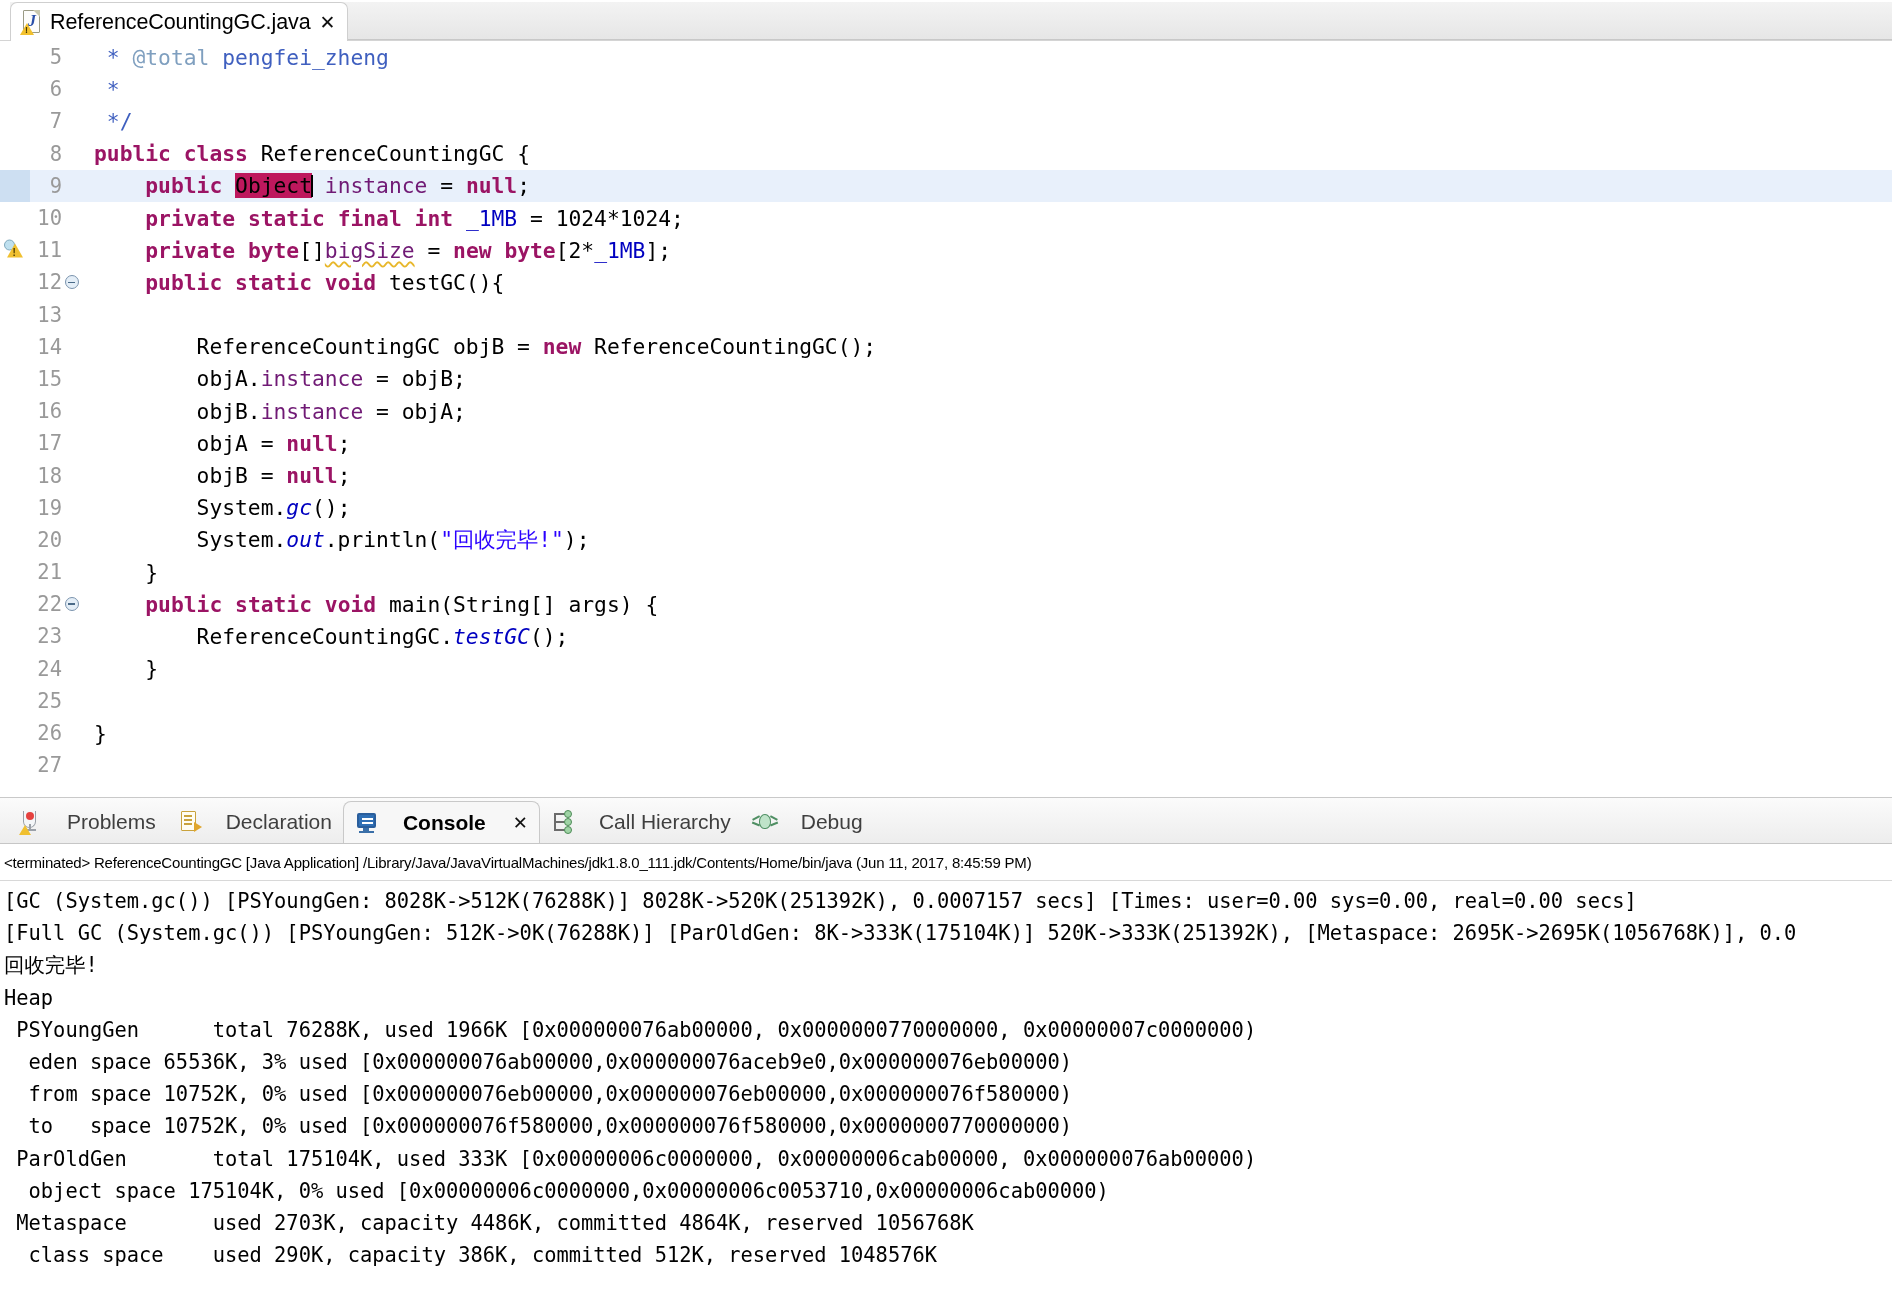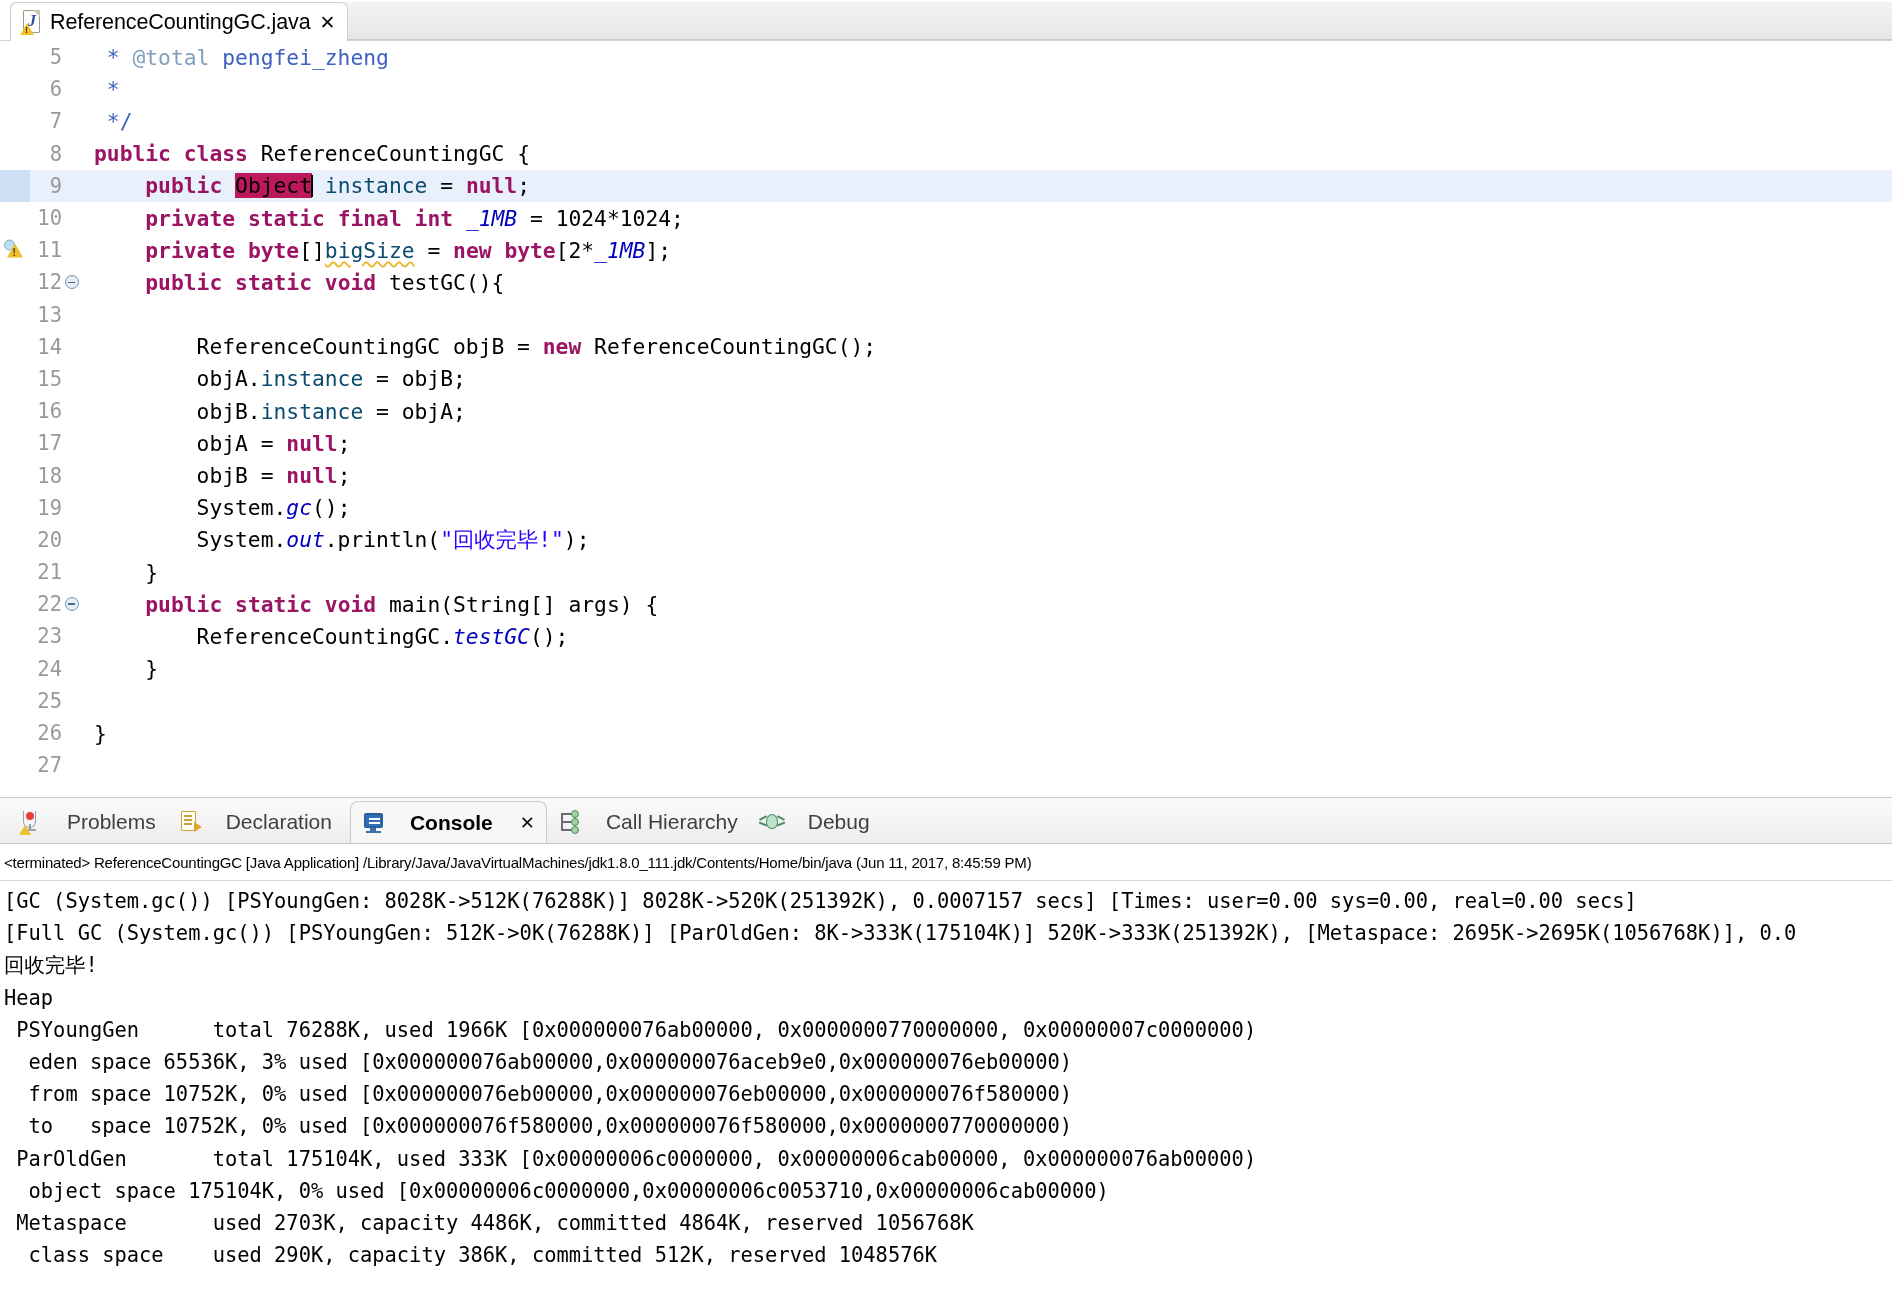--- a/index.html
+++ b/index.html
@@ -140,22 +140,22 @@
     background: #e4eef7;
   }
   .fold-mark::after {
     content:""; position:absolute; left: 2.3px; top: 5.2px;
     width: 7px; height: 1.6px; background: #4a6a88;
   }
   .code-text { padding-left: 12px; }
 
   
   .kw      { color: #9b1464; font-weight: 700; }
-  .fld     { color: #0c4a6e; }
-  .sfld    { color: #0000c0; font-style: italic; }
+  .fld     { color: #701a75; }
+  .sfld    { color: #0000c0; }
   .sm      { color: #0000c0; font-style: italic; }
   .str     { color: #2a00ff; }
   .jdoc    { color: #3f5fbf; }
   .jdoctag { color: #7f9fbf; }
   .sel     { background: #be185d; }
   .caret {
     display: inline-block;
     width: 0; border-left: 2px solid #000;
     height: 22px; vertical-align: -4px;
     margin: 0 -1px;
@@ -219,21 +219,20 @@
     position: relative;
   }
   .vtab.active {
     background: #f7f7f7;
     border: 1px solid #c9c9c9;
     border-bottom: none;
     border-top-left-radius: 8px;
     border-top-right-radius: 8px;
     color: #000;
     font-weight: 700;
-    margin-left: 7px;
   }
   .vtab .vclose {
     font-size: 18px; color: #111; margin-left: 3px;
     font-family: "DejaVu Sans", sans-serif;
   }
 
   
   .ic { width: 24px; height: 24px; position: relative; flex: none; }
   
   .ic-problems .glass {

